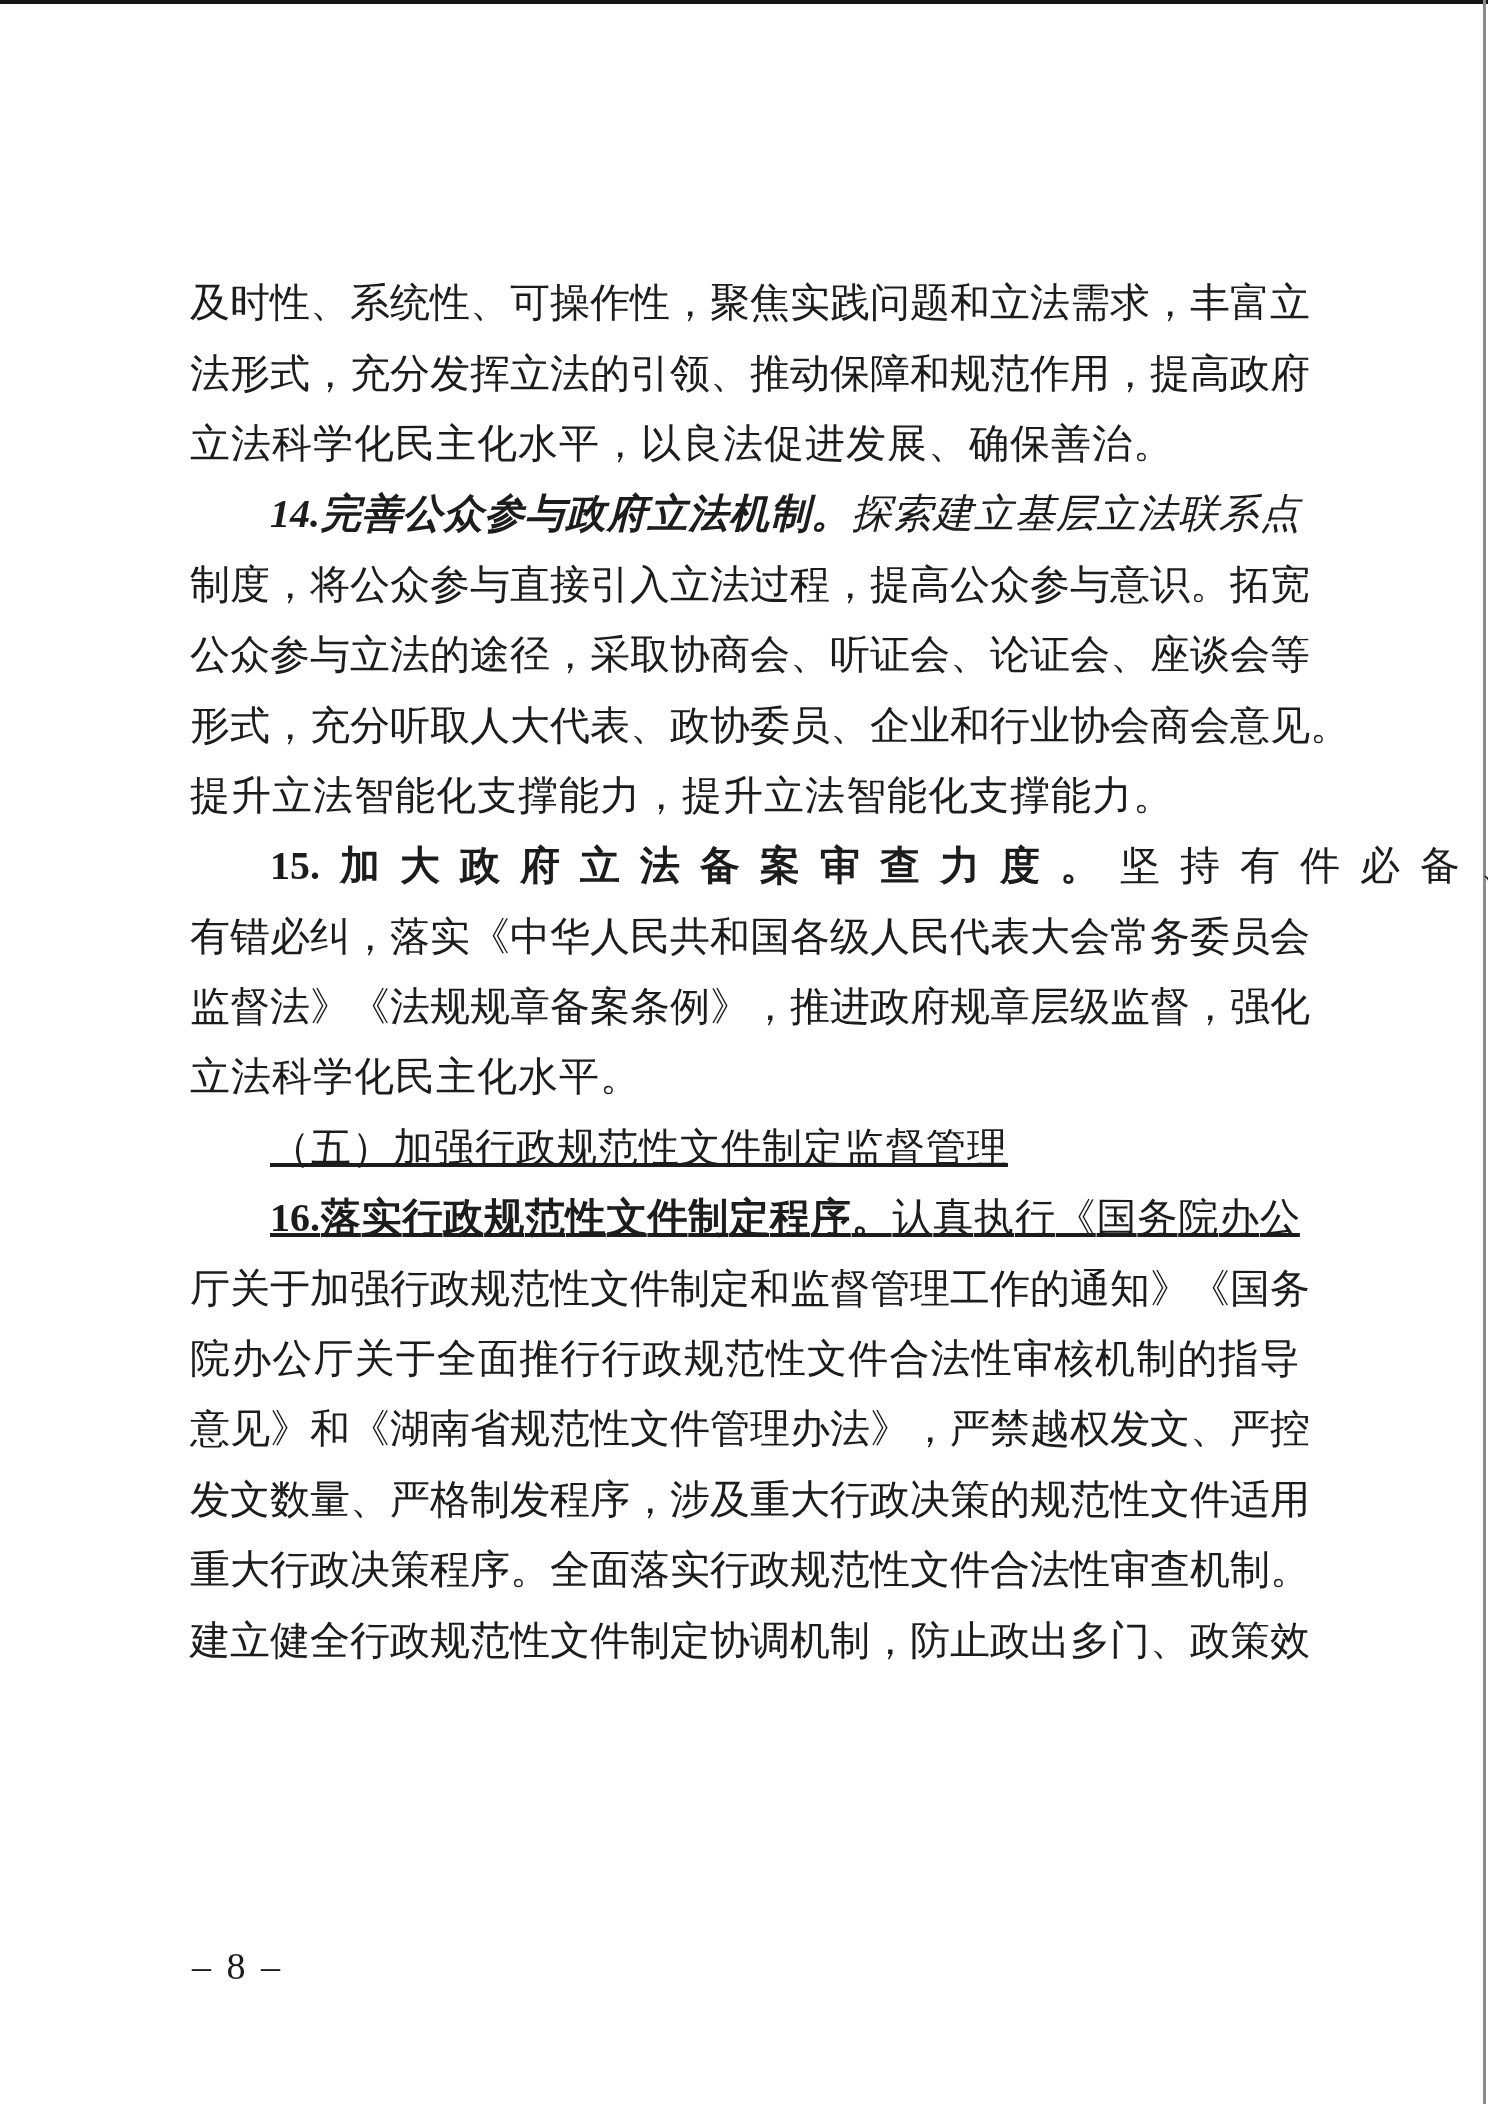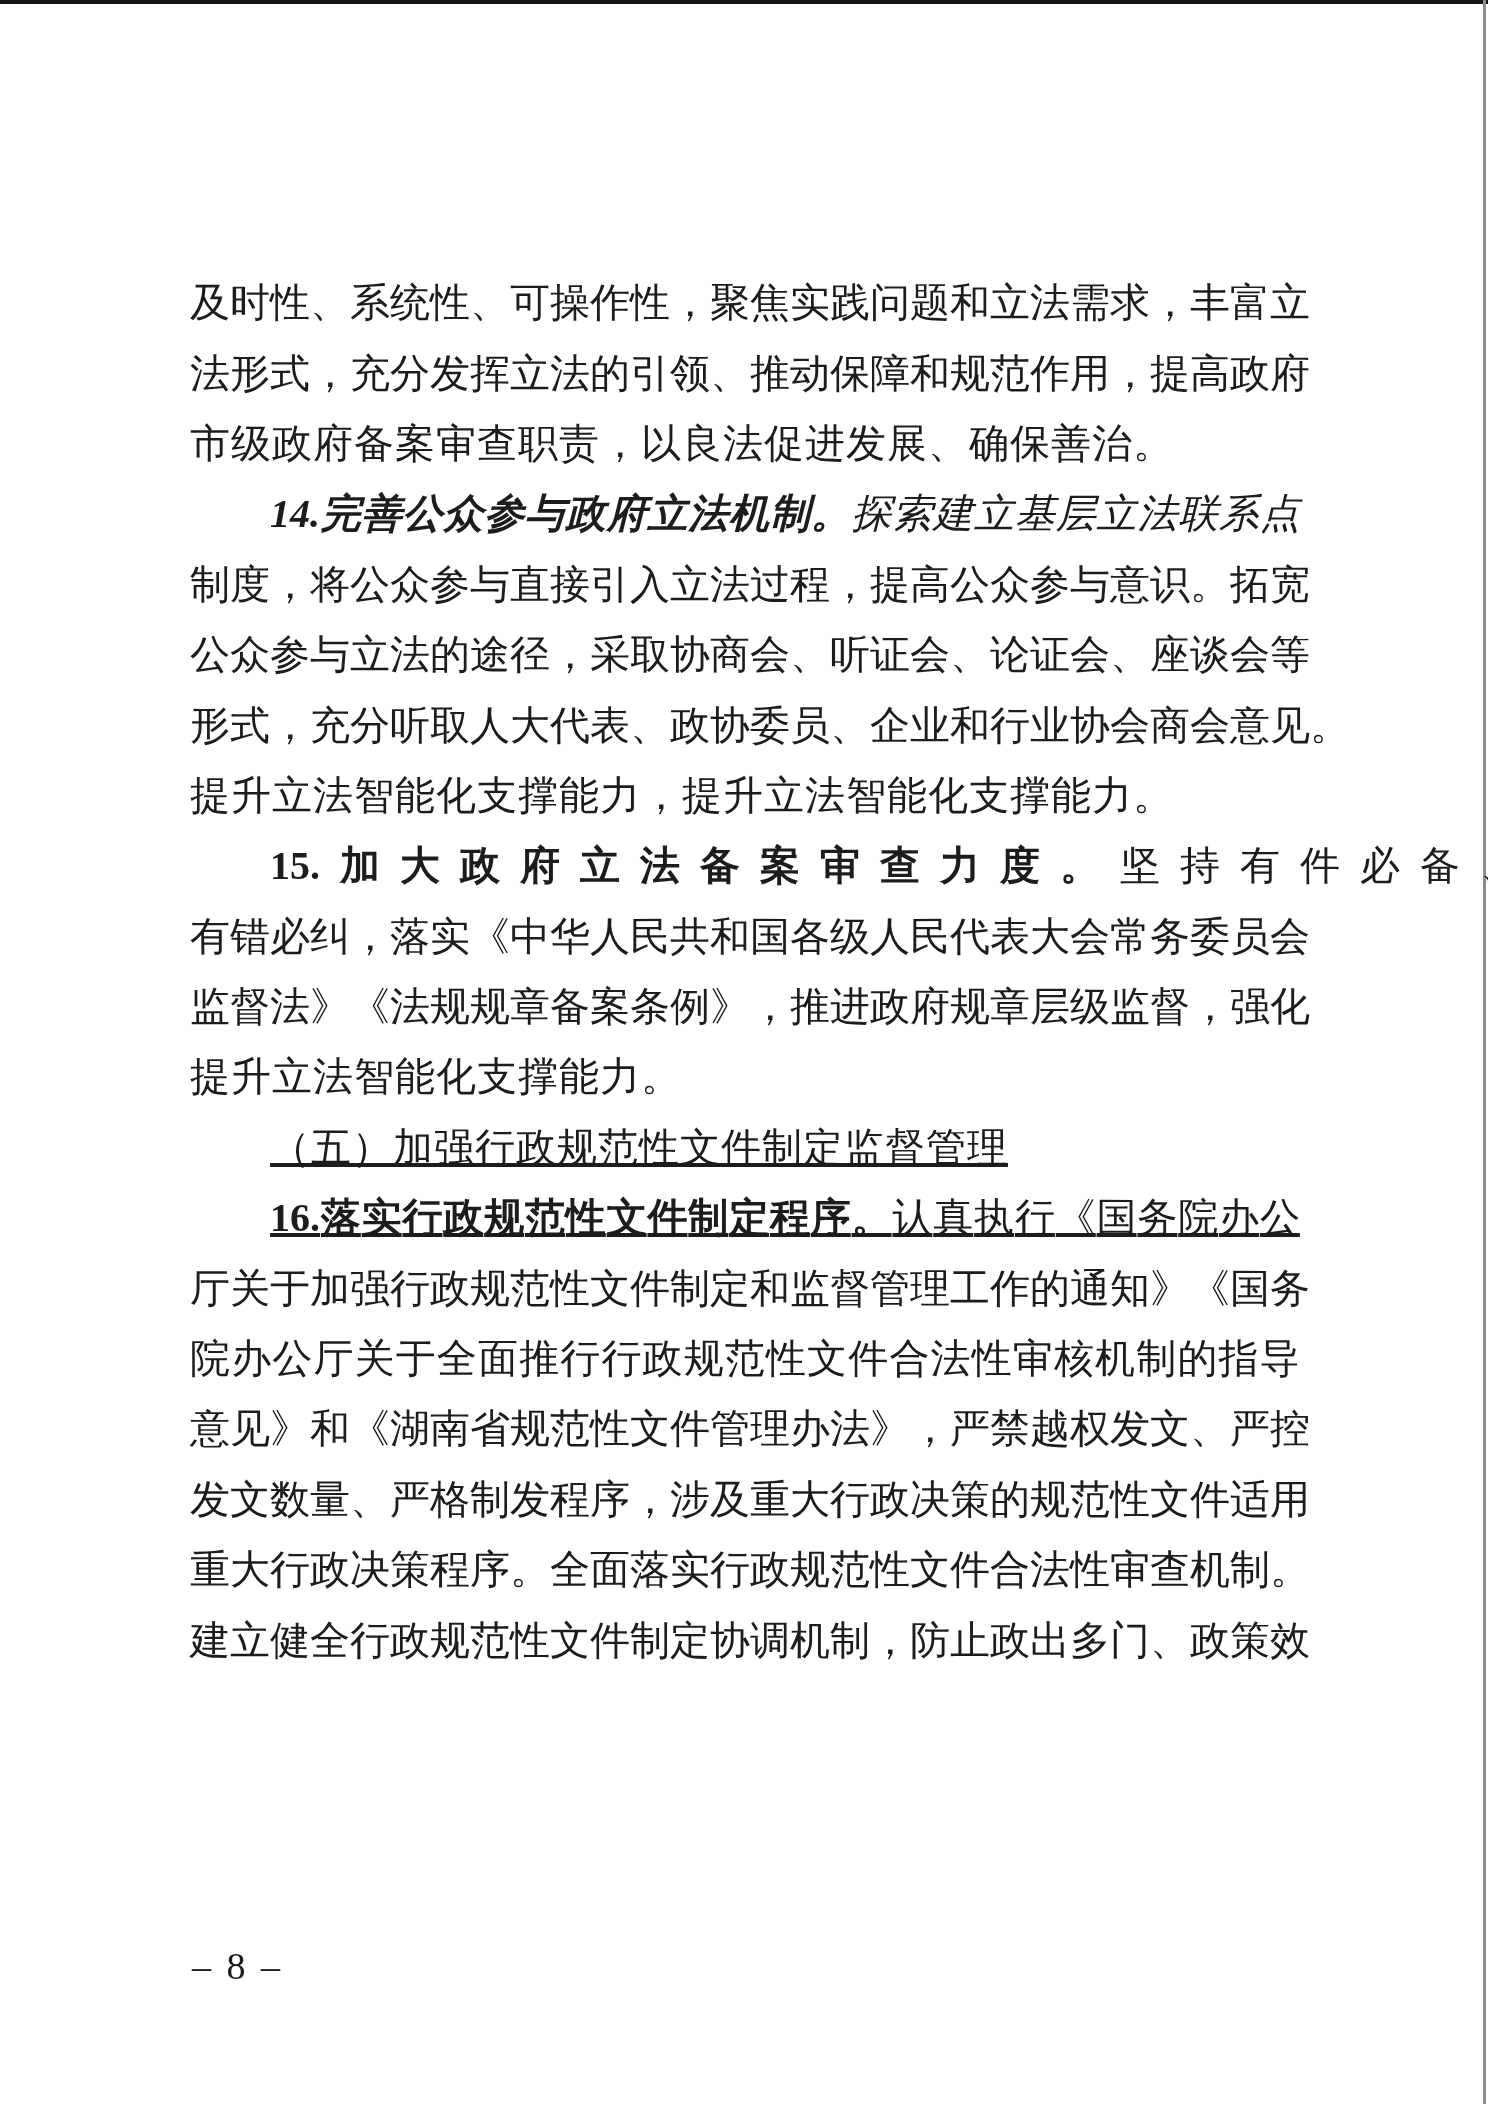--- a/index.html
+++ b/index.html
@@ -131,21 +131,21 @@
         <span>规</span>
         <span>范</span>
         <span>作</span>
         <span>用</span>
         <span>，</span>
         <span>提</span>
         <span>高</span>
         <span>政</span>
         <span>府</span>
       </div>
-      <div class="line plain"><span>市级政府备案审查职责，以良法促进发展、确保善治。</span></div>
+      <div class="line plain"><span>立法科学化民主化水平，以良法促进发展、确保善治。</span></div>
       <div class="line justify" style="padding-left: 80px; font-style: italic;">
         <span class="b">14.</span>
         <span class="b">完</span>
         <span class="b">善</span>
         <span class="b">公</span>
         <span class="b">众</span>
         <span class="b">参</span>
         <span class="b">与</span>
         <span class="b">政</span>
         <span class="b">府</span>
@@ -339,21 +339,21 @@
         <span>规</span>
         <span>章</span>
         <span>层</span>
         <span>级</span>
         <span>监</span>
         <span>督</span>
         <span>，</span>
         <span>强</span>
         <span>化</span>
       </div>
-      <div class="line plain"><span>提升立法智能化支撑能力。</span></div>
+      <div class="line plain"><span>立法科学化民主化水平。</span></div>
       <div class="line plain kaiti" style="padding-left: 80px;"><span>（五）加强行政规范性文件制定监督管理</span></div>
       <div class="line justify" style="padding-left: 80px; text-decoration: underline;">
         <span class="b">16.</span>
         <span class="b">落</span>
         <span class="b">实</span>
         <span class="b">行</span>
         <span class="b">政</span>
         <span class="b">规</span>
         <span class="b">范</span>
         <span class="b">性</span>

